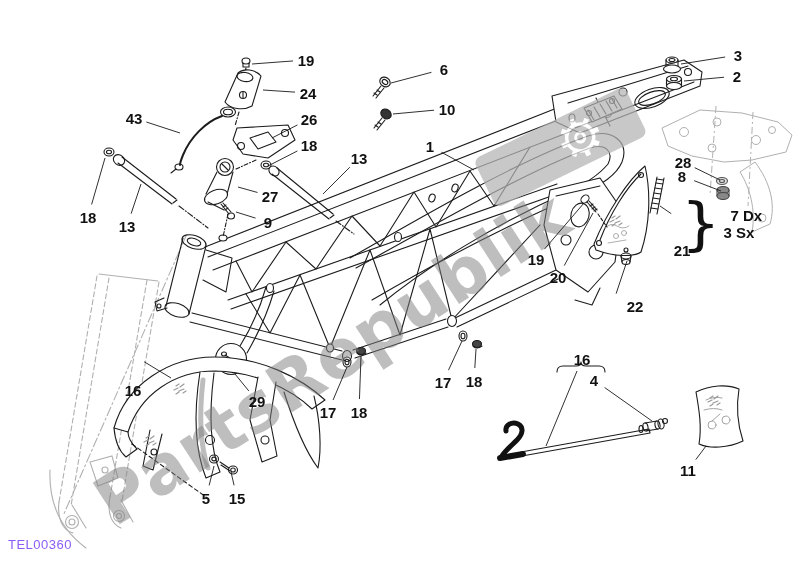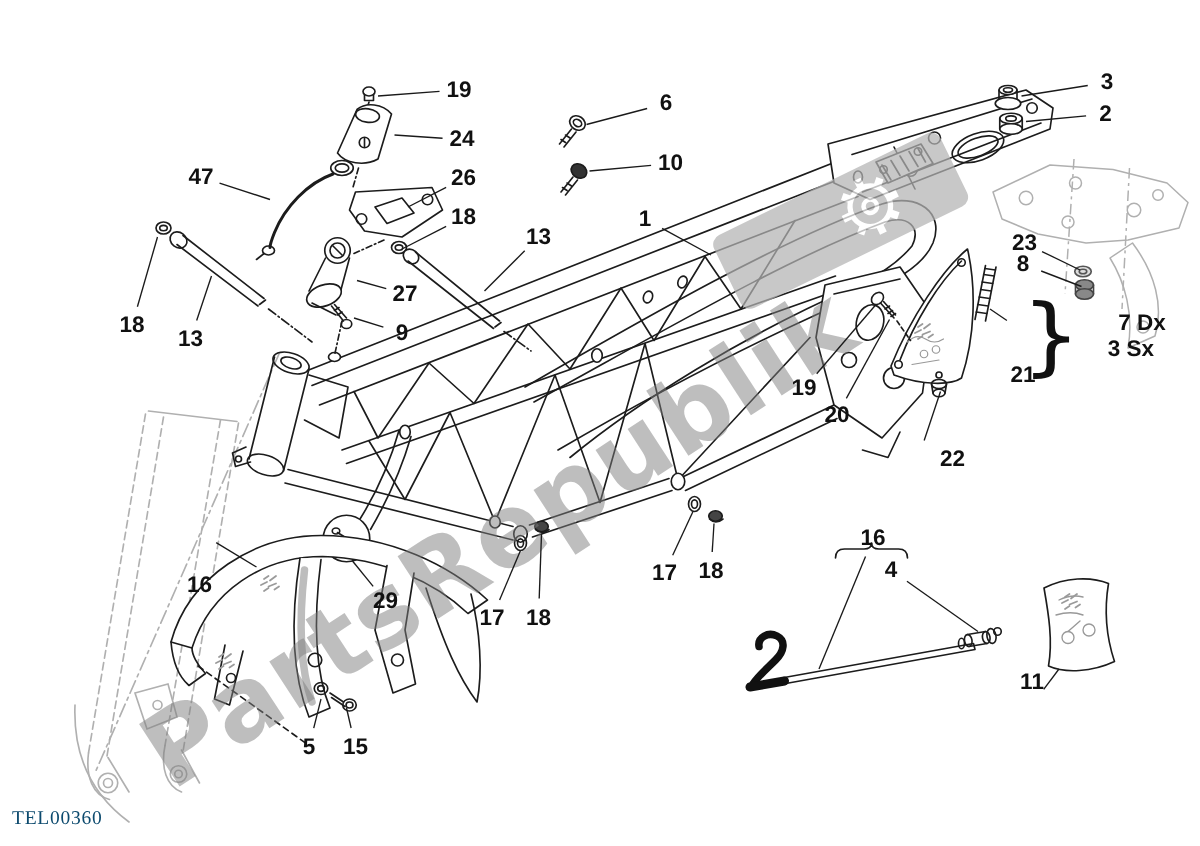--- a/index.html
+++ b/index.html
@@ -2,26 +2,26 @@
 <html><head>
 <meta charset="utf-8">
 <style>
   html,body{margin:0;padding:0;background:#ffffff;}
   .page{position:relative;width:800px;height:564px;background:#ffffff;overflow:hidden;
         font-family:"Liberation Sans",sans-serif;}
   .page svg{position:absolute;left:0;top:0;}
   #callout-layer{position:absolute;left:0;top:0;width:800px;height:564px;pointer-events:none;}
   .callout{position:absolute;transform:translate(-50%,-50%);font-weight:bold;font-size:15px;
            color:#111;white-space:nowrap;font-family:"Liberation Sans",sans-serif;}
-  .drawing-code{position:absolute;left:8px;top:537px;font-size:13px;color:#0c4a6e;
-                letter-spacing:.5px;font-family:Liberation Serif, serif;}
+  .drawing-code{position:absolute;left:8px;top:537px;font-size:13px;color:#8b5cf6;
+                letter-spacing:.5px;font-family:Liberation Sans, sans-serif;}
   .brace-note{position:absolute;left:681px;top:199px;display:flex;align-items:center;color:#111;}
   .brace-glyph{font-size:62px;line-height:50px;font-weight:400;
                font-family:"DejaVu Sans",sans-serif;transform:scaleY(.92);}
-  .note-lines{display:flex;flex-direction:column;margin-left:18px;font-weight:bold;
+  .note-lines{display:flex;flex-direction:column;margin-left:3px;font-weight:bold;
               font-size:15px;line-height:17px;}
   .note-lines .l0{padding-left:7px;}
 </style>
 </head>
 <body>
 
 <div class="page">
 
 <svg width="800" height="564" viewBox="0 0 800 564">
   <defs>
@@ -373,42 +373,42 @@
 <div id="callout-layer">
       <div class="callout" style="left: 430px; top: 146px;">1</div>
       <div class="callout" style="left: 737px; top: 76px;">2</div>
       <div class="callout" style="left: 738px; top: 55px;">3</div>
       <div class="callout" style="left: 594px; top: 380px;">4</div>
       <div class="callout" style="left: 206px; top: 498px;">5</div>
       <div class="callout" style="left: 444px; top: 69px;">6</div>
       <div class="callout" style="left: 682px; top: 176px;">8</div>
       <div class="callout" style="left: 268px; top: 222px;">9</div>
       <div class="callout" style="left: 447px; top: 109px;">10</div>
-      <div class="callout" style="left: 688px; top: 455px;">11</div>
+      <div class="callout" style="left: 688px; top: 470px;">11</div>
       <div class="callout" style="left: 127px; top: 226px;">13</div>
       <div class="callout" style="left: 359px; top: 158px;">13</div>
       <div class="callout" style="left: 582px; top: 359px;">16</div>
       <div class="callout" style="left: 237px; top: 498px; text-align: center;">15</div>
       <div class="callout" style="left: 133px; top: 355px; margin-top: 35px;">16</div>
       <div class="callout" style="left: 328px; top: 412px;">17</div>
       <div class="callout" style="left: 443px; top: 382px;">17</div>
       <div class="callout" style="left: 88px; top: 217px;">18</div>
       <div class="callout" style="left: 309px; top: 145px;">18</div>
       <div class="callout" style="left: 359px; top: 412px;">18</div>
       <div class="callout" style="left: 474px; top: 381px;">18</div>
       <div class="callout" style="left: 536px; top: 259px; text-align: right;">19</div>
       <div class="callout" style="left: 558px; top: 277px;">20</div>
       <div class="callout" style="left: 682px; top: 221px; margin-top: 29px;">21</div>
       <div class="callout" style="left: 612px; top: 306px; margin-left: 23px;">22</div>
       <div class="callout" style="left: 306px; top: 60px;">19</div>
       <div class="callout" style="left: 308px; top: 93px;">24</div>
-      <div class="callout" style="left: 134px; top: 118px;">47</div>
+      <div class="callout" style="left: 134px; top: 118px;">43</div>
       <div class="callout" style="left: 309px; top: 119px;">26</div>
       <div class="callout" style="left: 270px; top: 196px;">27</div>
-      <div class="callout" style="left: 683px; top: 162px;">23</div>
+      <div class="callout" style="left: 683px; top: 162px;">28</div>
       <div class="callout" style="left: 257px; top: 401px;">29</div>
     </div>
 
 <div class="brace-note">
   <span class="brace-glyph">}</span>
   <span class="note-lines">
     <span class="l0">7 Dx</span>
     <span class="l1">3 Sx</span>
   </span>
 </div>

